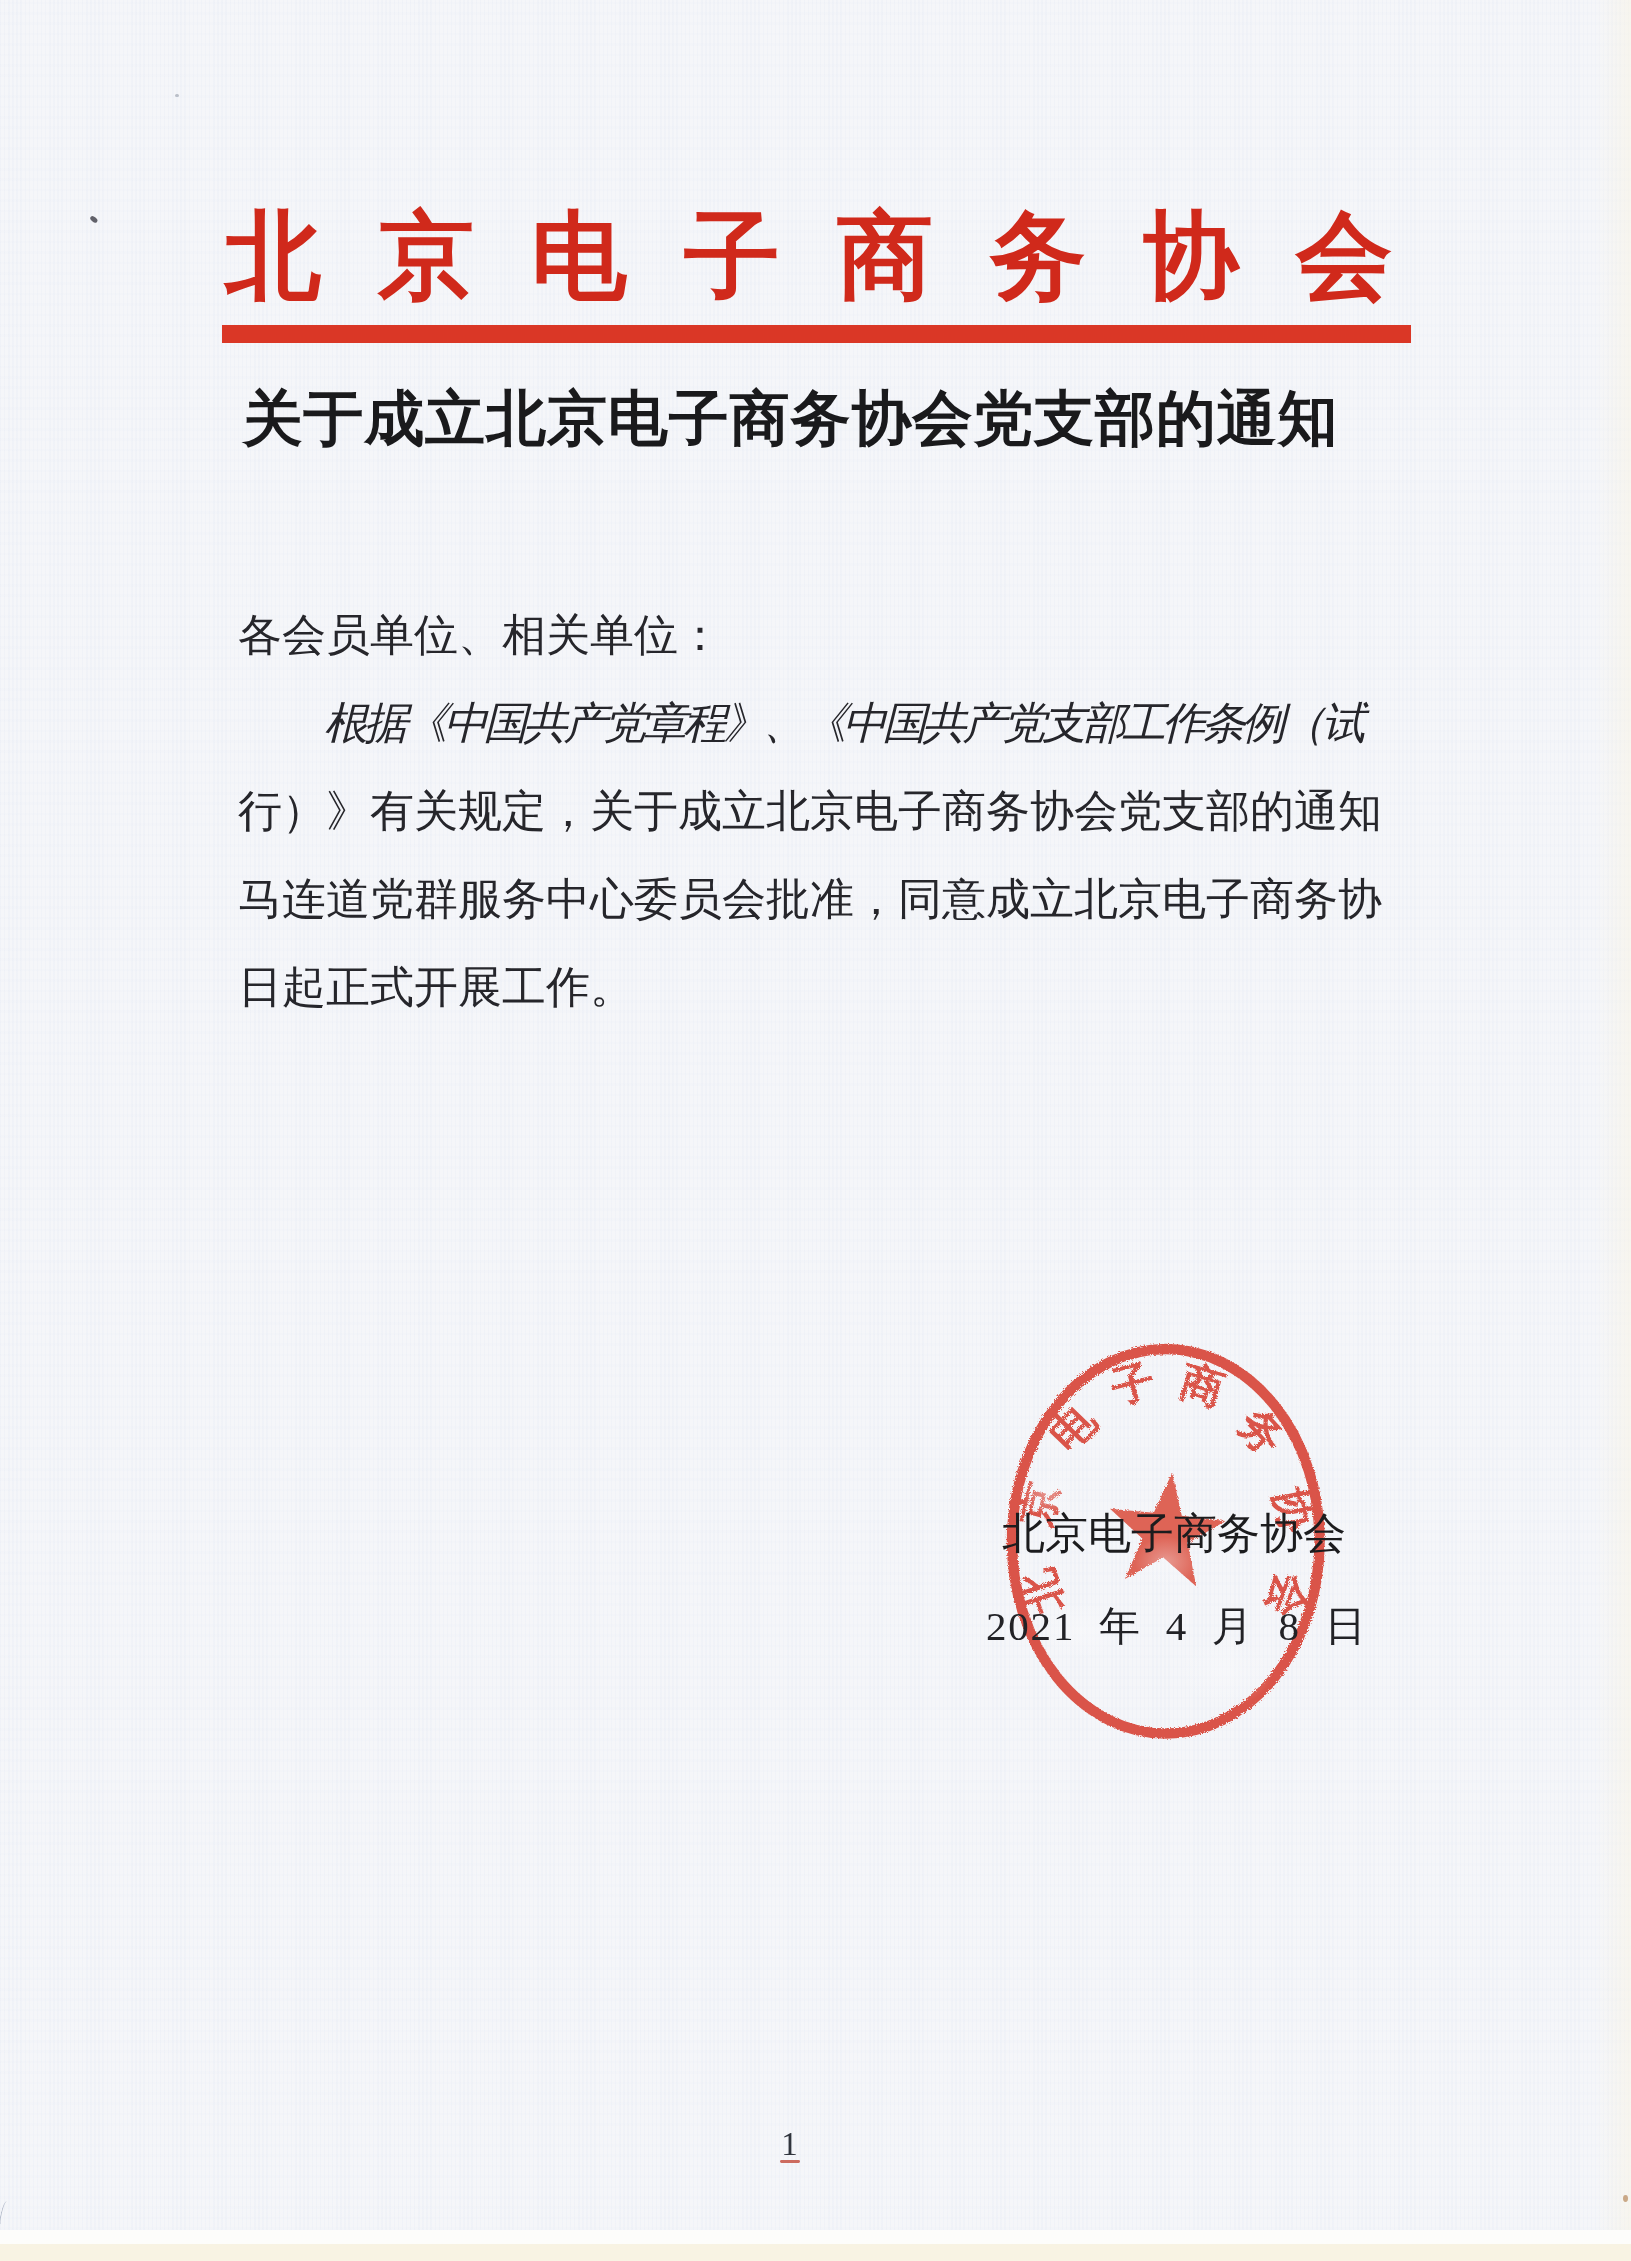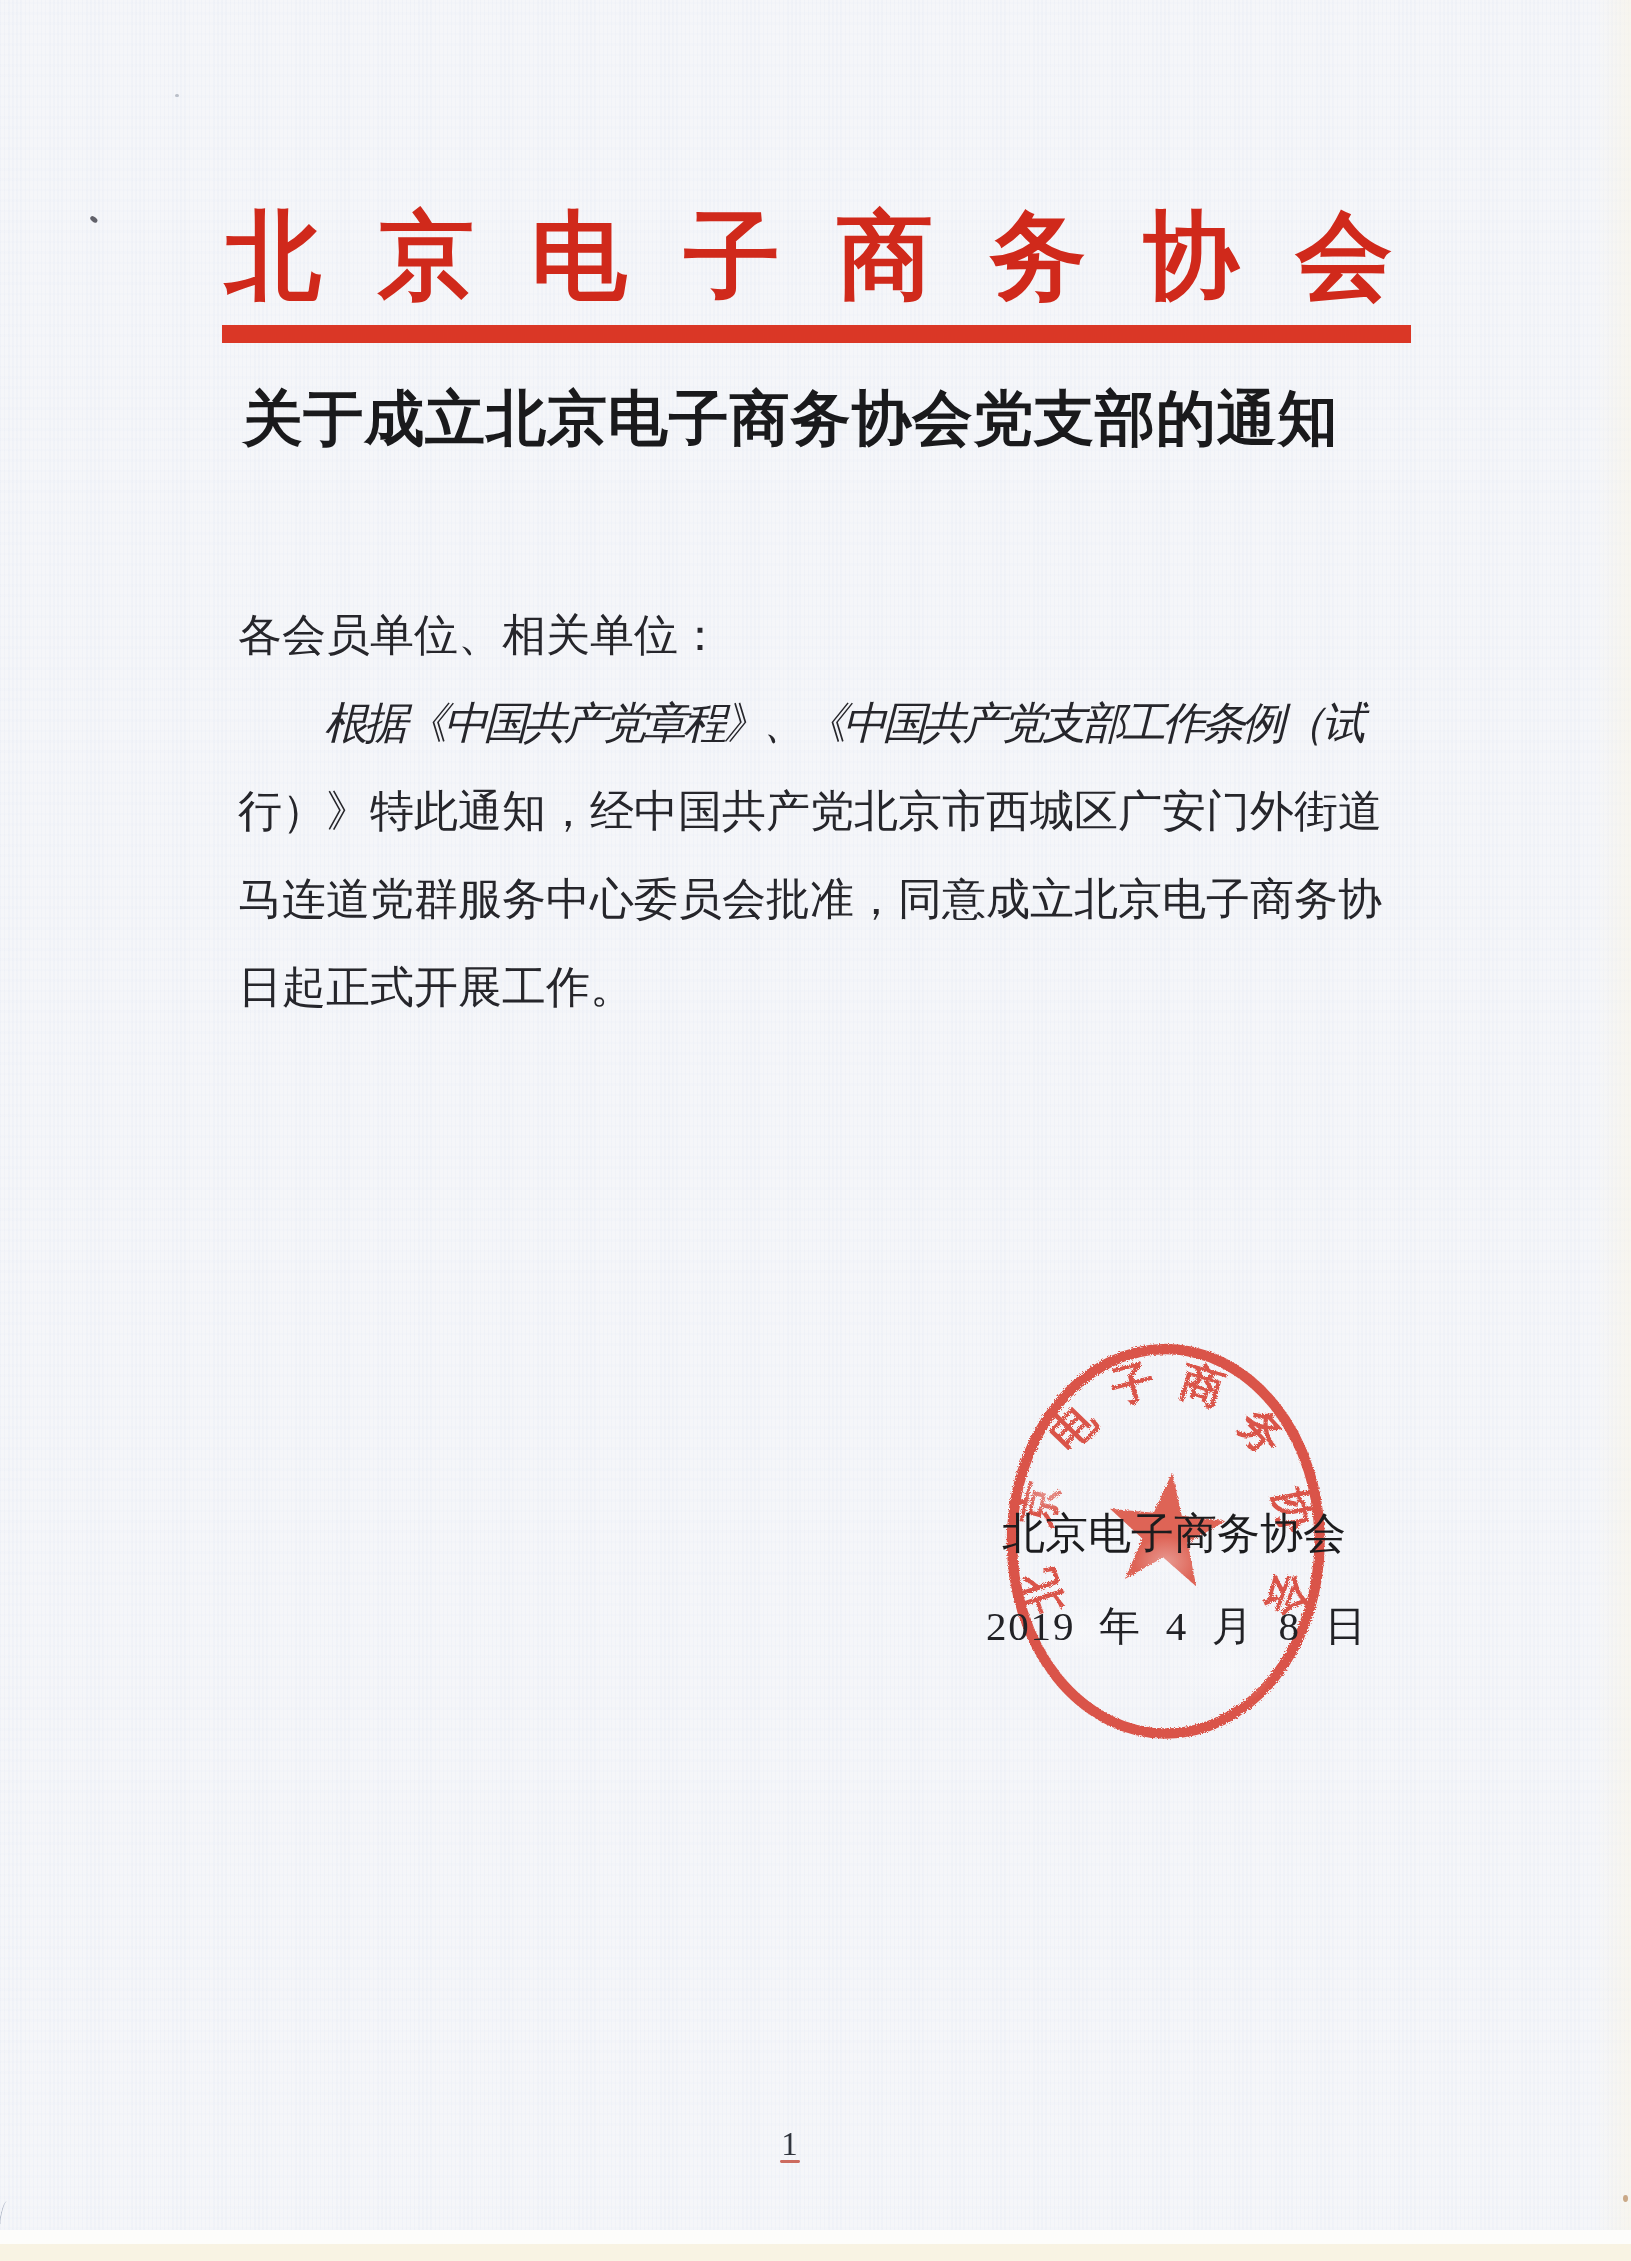--- a/index.html
+++ b/index.html
@@ -90,21 +90,21 @@
 <div class="bottom-white-band"></div>
 <div class="bottom-cream-band"></div>
 
 <div class="letterhead">北京电子商务协会</div>
 <div class="red-divider"></div>
 <div class="doc-title">关于成立北京电子商务协会党支部的通知</div>
 
 <div class="body-block">
   <div class="body-line">各会员单位、相关单位：</div>
   <div class="body-line indent tight">根据《中国共产党章程》、《中国共产党支部工作条例（试</div>
-  <div class="body-line">行）》特此通知，经中国共产党北京市西城区广安门外街道</div>
+  <div class="body-line">行）》有关规定，关于成立北京电子商务协会党支部的通知</div>
   <div class="body-line">马连道党群服务中心委员会批准，同意成立北京电子商务协</div>
   <div class="body-line">日起正式开展工作。</div>
 </div>
 
 <svg class="seal-wrap" viewBox="0 0 725 895">
   <defs>
     <filter id="sealRough" x="-8%" y="-8%" width="116%" height="116%">
       <feTurbulence type="fractalNoise" baseFrequency="0.55" numOctaves="2" seed="7" result="n"></feTurbulence>
       <feDisplacementMap in="SourceGraphic" in2="n" scale="9"></feDisplacementMap>
     </filter>
@@ -120,21 +120,21 @@
       <text class="seal-char" text-anchor="middle" dominant-baseline="central" transform="translate(443,102) rotate(16)">商</text>
       <text class="seal-char" text-anchor="middle" dominant-baseline="central" transform="translate(574,204) rotate(47)">务</text>
       <text class="seal-char" text-anchor="middle" dominant-baseline="central" transform="translate(644,376) rotate(79)">协</text>
       <text class="seal-char" text-anchor="middle" dominant-baseline="central" transform="translate(633,568) rotate(110)">会</text>
     </g>
   </g>
 </svg>
 <div class="seal-mottle"></div>
 
 <div class="signature">北京电子商务协会</div>
-<div class="sign-date">2019 年 4 月 8 日</div>
+<div class="sign-date">2021 年 4 月 8 日</div>
 
 <div class="page-number">1</div>
 <div class="page-number-base"></div>
 
 <div class="speck-a"></div>
 <div class="speck-b"></div>
 <div class="edge-hook"></div>
 <div class="corner-dot"></div>
 
 

